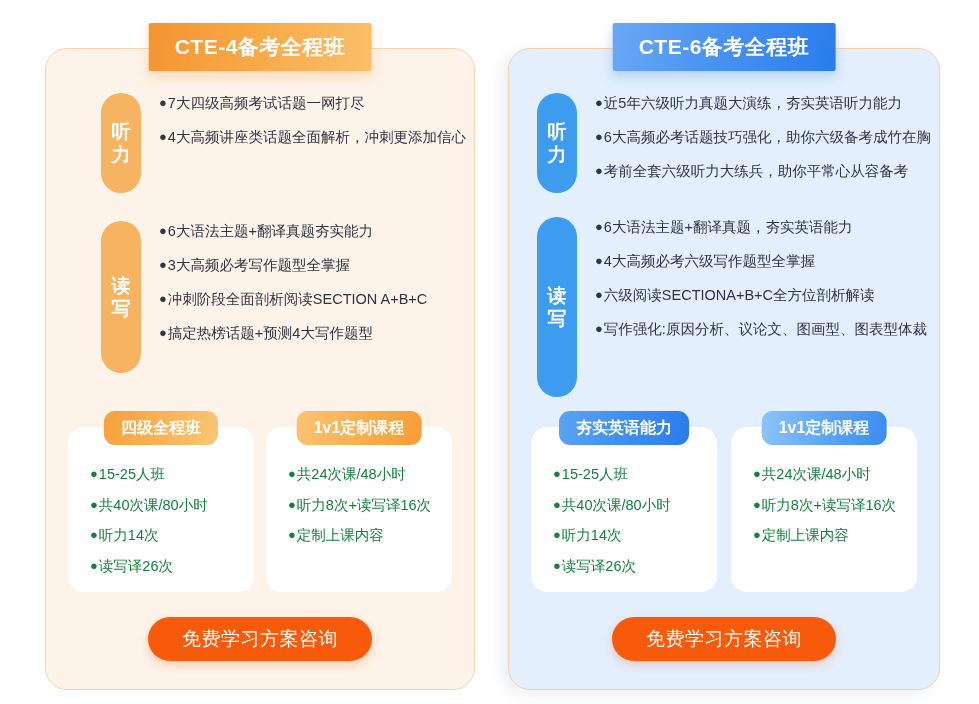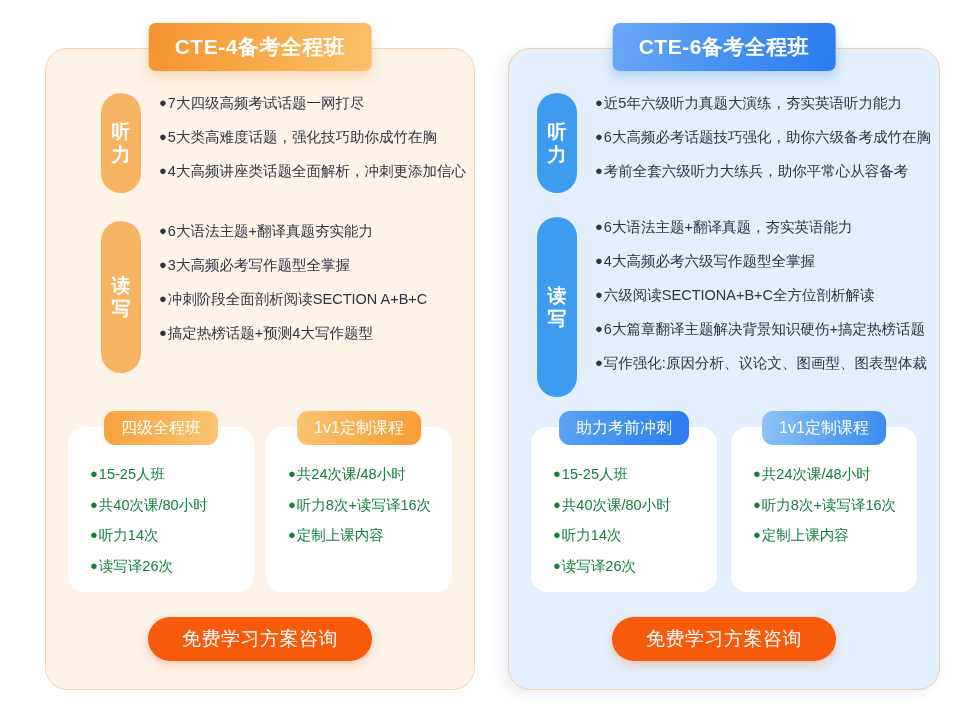--- a/index.html
+++ b/index.html
@@ -43,21 +43,21 @@
   }
 
   
   .card-badge {
     position: absolute;
     top: -26px;
     left: 50%;
     transform: translateX(-50%);
     height: 48px;
     padding: 0 26px;
-    border-radius: 7px;
+    border-radius: 2px;
     display: flex;
     align-items: center;
     justify-content: center;
     color: #ffffff;
     font-size: 21px;
     font-weight: bold;
     letter-spacing: 0.5px;
     white-space: nowrap;
   }
   .card-badge.orange {
@@ -137,21 +137,21 @@
     left: 50%;
     transform: translateX(-50%);
     height: 34px;
     padding: 0 17px;
     border-radius: 11px;
     display: flex;
     align-items: center;
     justify-content: center;
     color: #ffffff;
     font-size: 16px;
-    font-weight: normal;
+    font-weight: bold;
     white-space: nowrap;
   }
   .subcard-badge.orange {
     background: linear-gradient(100deg, #f7a13c 0%, #f9b457 55%, #fbc674 100%);
   }
   .subcard-badge.orange-light {
     background: linear-gradient(100deg, #fbc373 0%, #f9ae4c 55%, #f89c36 100%);
   }
   .subcard-badge.blue {
     background: linear-gradient(100deg, #5ba4f4 0%, #3d8df0 55%, #2a7ced 100%);
@@ -209,21 +209,20 @@
 
     <div class="card-badge orange">CTE-4备考全程班</div>
 
     <div class="section" style="left:55px; top:44px; width:360px;">
       <div class="section-pill orange" style="height:100px;">
         <span>听</span>
         <span>力</span>
       </div>
       <div class="bullets">
         <div class="bullet"><span class="dot">●</span><span>7大四级高频考试话题一网打尽</span></div>
-        <div class="bullet"><span class="dot">●</span><span>5大类高难度话题，强化技巧助你成竹在胸</span></div>
         <div class="bullet"><span class="dot">●</span><span>4大高频讲座类话题全面解析，冲刺更添加信心</span></div>
       </div>
     </div>
 
     <div class="section" style="left:55px; top:172px; width:360px;">
       <div class="section-pill orange" style="height:152px;">
         <span>读</span>
         <span>写</span>
       </div>
       <div class="bullets">
@@ -275,28 +274,27 @@
 
     <div class="section" style="left:28px; top:168px; width:400px;">
       <div class="section-pill blue" style="height:180px;">
         <span>读</span>
         <span>写</span>
       </div>
       <div class="bullets">
         <div class="bullet"><span class="dot">●</span><span>6大语法主题+翻译真题，夯实英语能力</span></div>
         <div class="bullet"><span class="dot">●</span><span>4大高频必考六级写作题型全掌握</span></div>
         <div class="bullet"><span class="dot">●</span><span>六级阅读SECTIONA+B+C全方位剖析解读</span></div>
-        <div class="bullet"><span class="dot">●</span><span>6大篇章翻译主题解决背景知识硬伤+搞定热榜话题</span></div>
         <div class="bullet"><span class="dot">●</span><span>写作强化:原因分析、议论文、图画型、图表型体裁</span></div>
       </div>
     </div>
 
     <div class="subcards" style="top:378px;">
       <div class="subcard">
-        <div class="subcard-badge blue">助力考前冲刺</div>
+        <div class="subcard-badge blue">夯实英语能力</div>
         <div class="subcard-list">
           <div class="subcard-item"><span class="dot">●</span><span>15-25人班</span></div>
           <div class="subcard-item"><span class="dot">●</span><span>共40次课/80小时</span></div>
           <div class="subcard-item"><span class="dot">●</span><span>听力14次</span></div>
           <div class="subcard-item"><span class="dot">●</span><span>读写译26次</span></div>
         </div>
       </div>
       <div class="subcard">
         <div class="subcard-badge blue-light">1v1定制课程</div>
         <div class="subcard-list">

